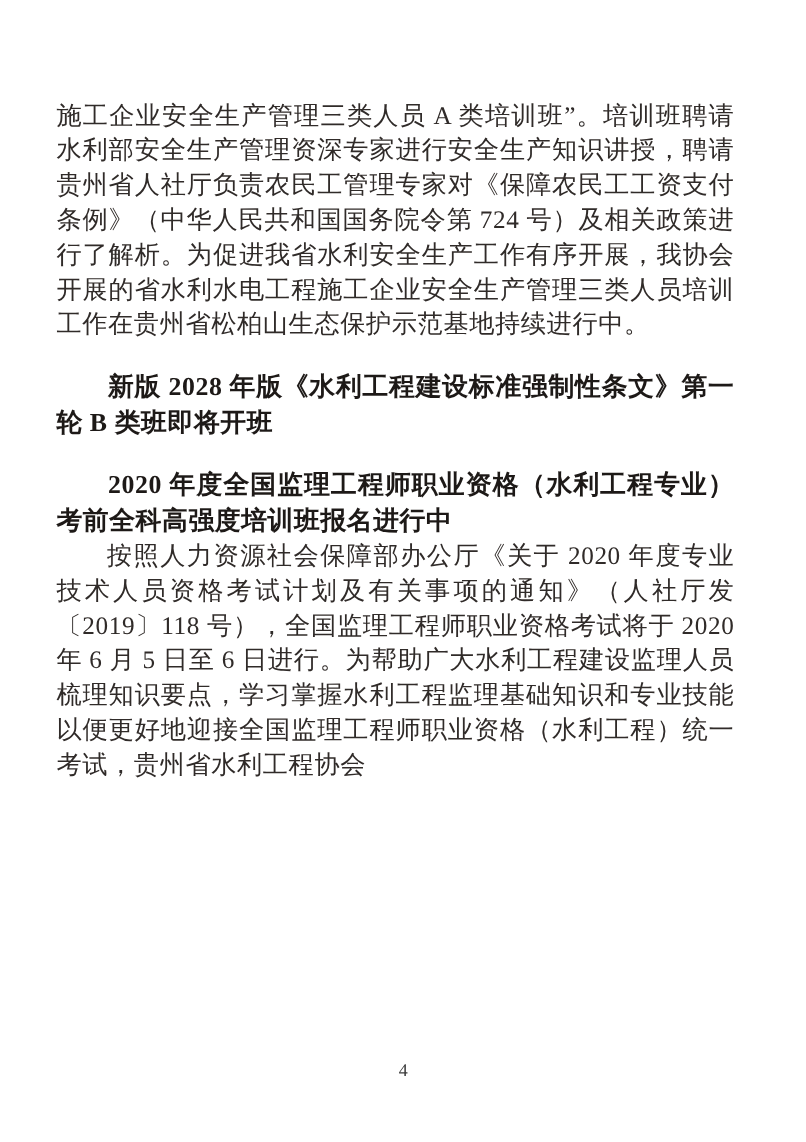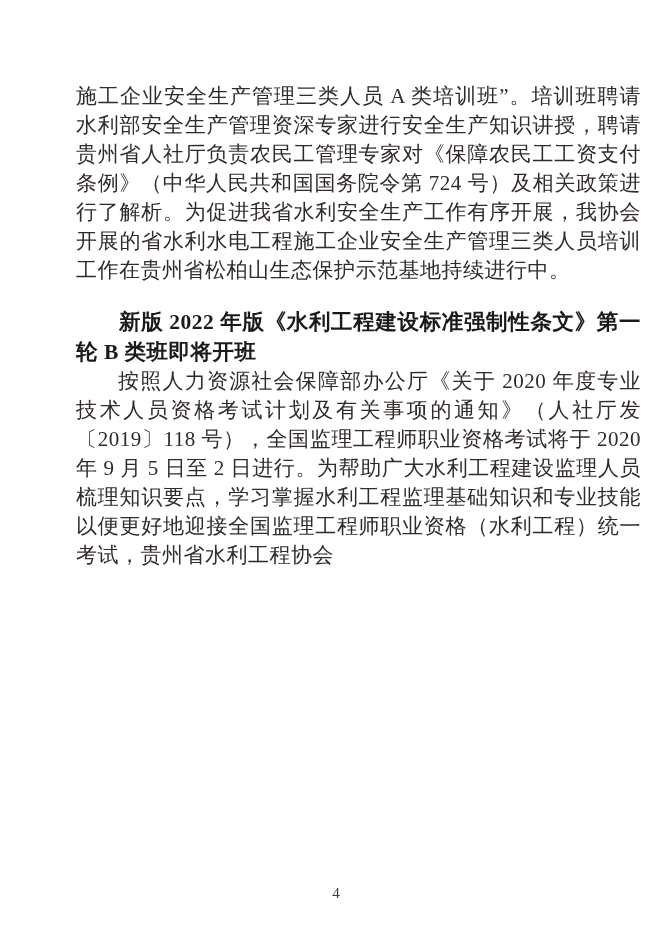--- a/index.html
+++ b/index.html
@@ -10,21 +10,21 @@
   .page {
     position: relative;
     width: 672px;
     height: 952px;
     background: #ffffff;
     overflow: hidden;
     font-family: "Liberation Serif", "DejaVu Serif", serif;
   }
   .content {
     position: absolute;
-    left: 76px;
+    left: 47px;
     top: 82px;
     width: 565px;
     color: #302b29;
     font-size: 21px;
     line-height: 29px;
     text-align: justify;
     text-justify: inter-character;
   }
   .para {
     margin: 0;
@@ -54,17 +54,18 @@
     line-height: 18px;
     color: #3a3a3a;
   }
 </style>
 </head>
 <body>
 
 <div class="page">
   <div class="content">
     <p class="para no-indent">施工企业安全生产管理三类人员 A 类培训班”。培训班聘请水利部安全生产管理资深专家进行安全生产知识讲授，聘请贵州省人社厅负责农民工管理专家对《保障农民工工资支付条例》（中华人民共和国国务院令第 724 号）及相关政策进行了解析。为促进我省水利安全生产工作有序开展，我协会开展的省水利水电工程施工企业安全生产管理三类人员培训工作在贵州省松柏山生态保护示范基地持续进行中。</p>
-    <h2 class="heading">新版 2022 年版《水利工程建设标准强制性条文》第一轮 B 类班即将开班</h2>
-    <p class="para">按照人力资源社会保障部办公厅《关于 2020 年度专业技术人员资格考试计划及有关事项的通知》（人社厅发〔2019〕118 号），全国监理工程师职业资格考试将于 2020 年 9 月 5 日至 2 日进行。为帮助广大水利工程建设监理人员梳理知识要点，学习掌握水利工程监理基础知识和专业技能以便更好地迎接全国监理工程师职业资格（水利工程）统一考试，贵州省水利工程协会</p>
+    <h2 class="heading">新版 2028 年版《水利工程建设标准强制性条文》第一轮 B 类班即将开班</h2>
+    <h2 class="heading">2020 年度全国监理工程师职业资格（水利工程专业）考前全科高强度培训班报名进行中</h2>
+    <p class="para">按照人力资源社会保障部办公厅《关于 2020 年度专业技术人员资格考试计划及有关事项的通知》（人社厅发〔2019〕118 号），全国监理工程师职业资格考试将于 2020 年 6 月 5 日至 6 日进行。为帮助广大水利工程建设监理人员梳理知识要点，学习掌握水利工程监理基础知识和专业技能以便更好地迎接全国监理工程师职业资格（水利工程）统一考试，贵州省水利工程协会</p>
   </div>
   <div class="page-number">4</div>
 </div>
 
 </body></html>

